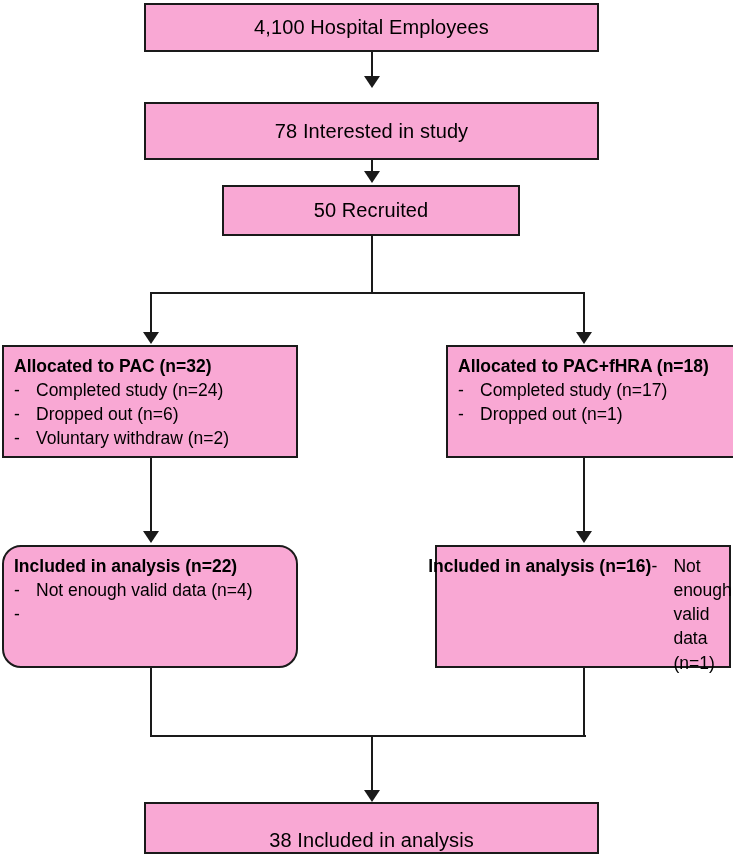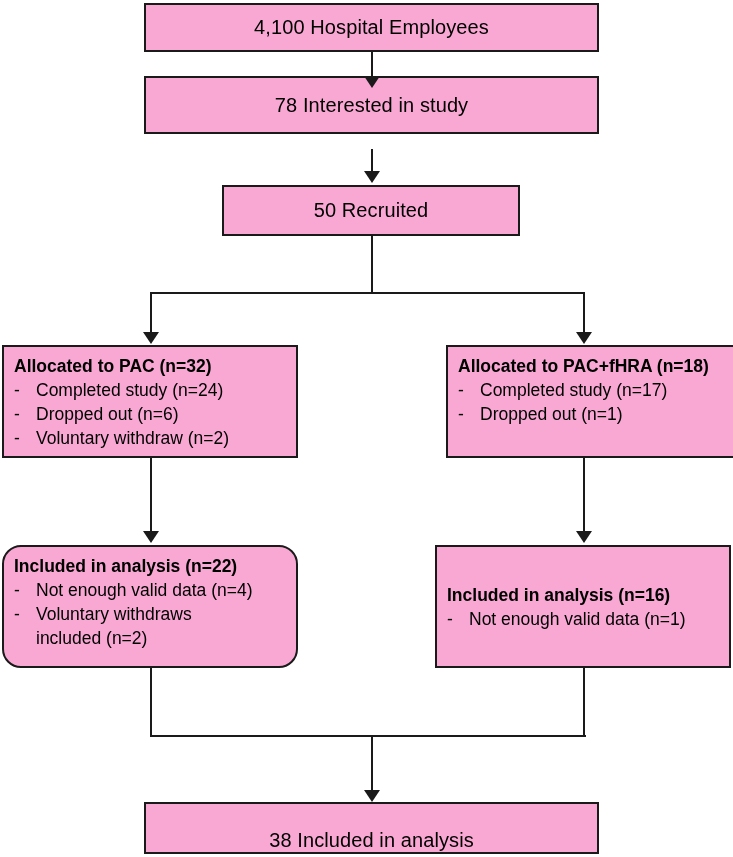--- a/index.html
+++ b/index.html
@@ -35,21 +35,21 @@
     font-size: 20px;
     font-weight: normal;
     letter-spacing: 0.1px;
     white-space: nowrap;
   }
   .node-list {
     padding: 7px 16px 6px 10px;
   }
   .node-list.vcenter {
     display: flex;
-    flex-direction: column;
+    flex-direction: row;
     justify-content: center;
   }
   .node-heading {
     font-size: 17.5px;
     font-weight: bold;
     line-height: 1.38;
     white-space: nowrap;
   }
   .bullets {
     list-style: none;
@@ -97,21 +97,21 @@
 
 <div id="flow-root">
 
   <div class="node node-center" style="left:144px; top:3px; width:455px; height:49px;">
     <span class="node-title">4,100 Hospital Employees</span>
   </div>
 
   <div class="vline" style="left:371px; top:52px; height:26px;"></div>
   <div class="arrowhead" style="left:364px; top:76px;"></div>
 
-  <div class="node node-center" style="left:144px; top:76px; width:455px; height:58px;">
+  <div class="node node-center" style="left:144px; top:102px; width:455px; height:58px;">
     <span class="node-title">78 Interested in study</span>
   </div>
 
   <div class="vline" style="left:371px; top:149px; height:24px;"></div>
   <div class="arrowhead" style="left:364px; top:171px;"></div>
 
   <div class="node node-center" style="left:222px; top:185px; width:298px; height:51px;">
     <span class="node-title">50 Recruited</span>
   </div>
 
@@ -161,21 +161,20 @@
 
   <div class="node node-list" style="left:2px; top:545px; width:296px; height:123px;border-radius:19px;">
     <div class="node-heading">Included in analysis (n=22)</div>
     <ul class="bullets">
       <li class="bullet">
         <span class="dash">-</span>
         <span class="btext">Not enough valid data (n=4)</span>
       </li>
       <li class="bullet">
         <span class="dash">-</span>
-        <span class="btext" style="max-width:215px;">Voluntary withdraws included (n=2)</span>
       </li>
     </ul>
   </div>
 
   <div class="node node-list vcenter" style="left:435px; top:545px; width:296px; height:123px;">
     <div class="node-heading">Included in analysis (n=16)</div>
     <ul class="bullets">
       <li class="bullet">
         <span class="dash">-</span>
         <span class="btext">Not enough valid data (n=1)</span>

